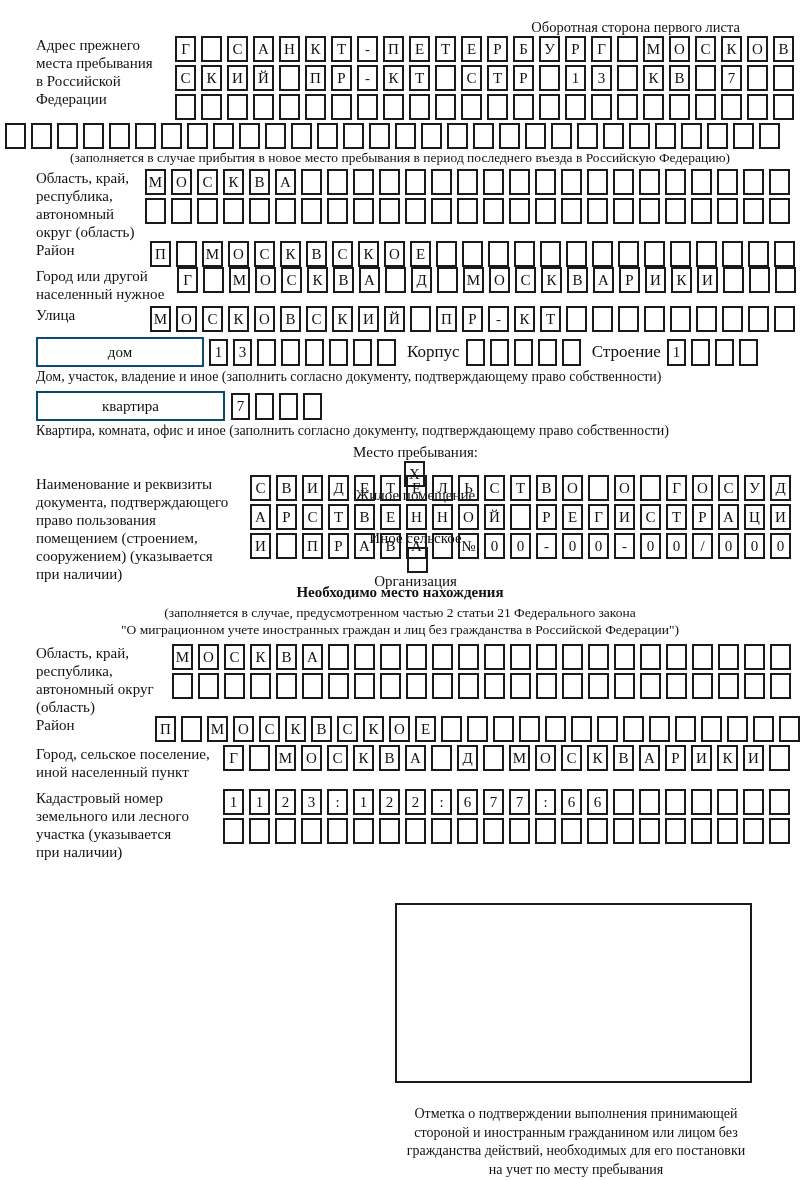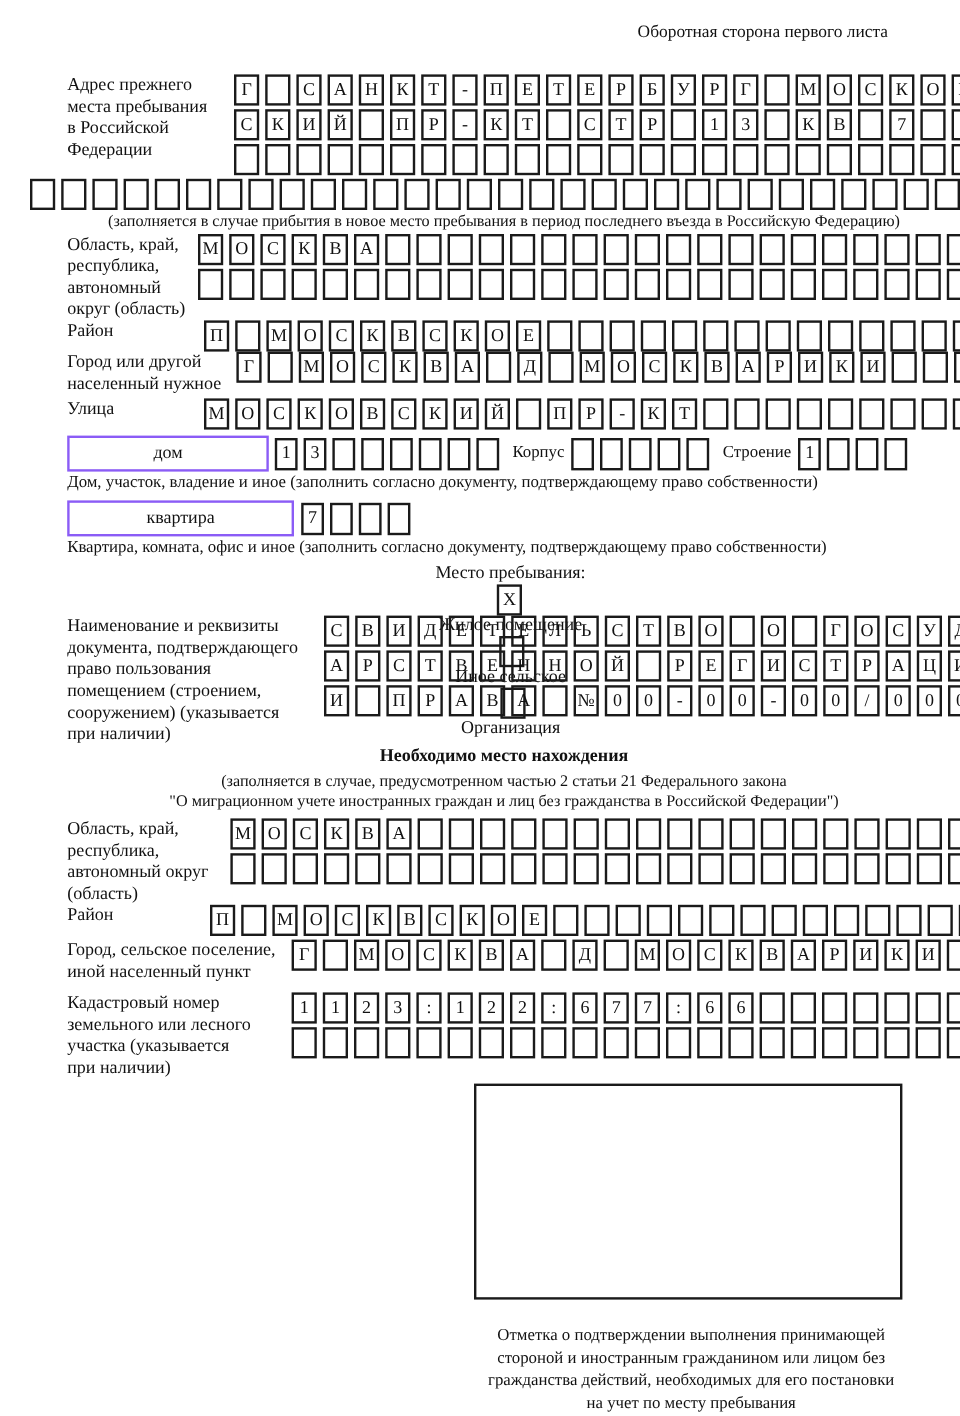--- a/index.html
+++ b/index.html
@@ -1,56 +1,56 @@
 <!DOCTYPE html>
 <html><head>
 <meta charset="utf-8">
 <style>
   html,body { margin:0; padding:0; background:#fff; }
   .page {
     position:relative; width:800px; height:1180px; box-sizing:border-box;
-    padding:18px 5px 0 56px; background:#fff; color:#111;
+    padding:18px 5px 0 36px; background:#fff; color:#111;
     font-family:"Liberation Serif","DejaVu Serif",serif; overflow:hidden;
   }
   .hdr { text-align:right; padding-right:55px; font-size:14.5px; line-height:18px; }
 
   .block { display:flex; align-items:flex-start; }
   .label { font-size:15px; line-height:18px; white-space:pre-line; flex:0 0 auto; }
   .w139{width:139px} .w109{width:109px} .w114{width:114px} .w141{width:141px}
   .w214{width:214px} .w136{width:136px} .w119{width:119px} .w187{width:187px}
 
   .cells { display:flex; }
   .rows .cells { margin-bottom:3px; }
   .cell {
     box-sizing:border-box; width:21px; height:26px; margin-right:5px;
     border:2px solid #1a1a1a; display:flex; align-items:center; justify-content:center;
     font-size:15px; flex:0 0 auto;
   }
   .sm .cell { width:19px; height:27px; margin-right:5px; }
 
-  .addr { margin-top:26px; }
+  .addr { }
   .overflow { margin-left:-31px; margin-top:0; }
   .note { font-size:13.5px; line-height:17px; }
   .center-full { margin-left:-31px; width:790px; text-align:center; }
   .sec-title { margin-top:4px; font-size:16px; font-weight:bold; line-height:19px; }
   .sub-title { font-size:15px; font-weight:bold; line-height:19px; }
 
   .house-row { display:flex; align-items:center; margin-top:5px; height:30px; }
-  .wide-box { box-sizing:border-box; border:2px solid #8b5cf6; height:30px;
+  .wide-box { box-sizing:border-box; border:2px solid #0c4a6e; height:30px;
     display:flex; align-items:center; justify-content:center; font-size:15px; flex:0 0 auto; }
   .wb168{width:168px} .wb195{width:189px}
-  .inline-label { font-size:14px; margin:0 6px; }
+  .inline-label { font-size:17px; margin:0 6px; }
   .caption { font-size:14px; line-height:18px; margin-top:1px; }
 
   .stay-row { display:flex; align-items:center; margin-top:4px; height:27px; font-size:15px;flex-direction:column; }
   .checkbox { box-sizing:border-box; width:21px; height:26px; border:2px solid #1a1a1a;
     display:flex; align-items:center; justify-content:center; font-size:15px; margin:0 10px 0 8px; flex:0 0 auto; }
   .stay-note { margin-left:140px; width:300px; text-align:center; }
 
-  .doc { margin-top:16px; }
+  .doc { margin-top:4px; }
   .mt3{margin-top:3px} .mt6{margin-top:6px} .mt8{margin-top:8px}
 
   .stamp-box { position:absolute; left:395px; top:903px; width:357px; height:180px;
     border:2px solid #1a1a1a; box-sizing:border-box; }
   .stamp-caption { position:absolute; left:400px; top:1090px; width:352px;
     text-align:center; font-size:14px; line-height:18.5px;margin-top:15px; }
 </style>
 </head>
 <body>
 

